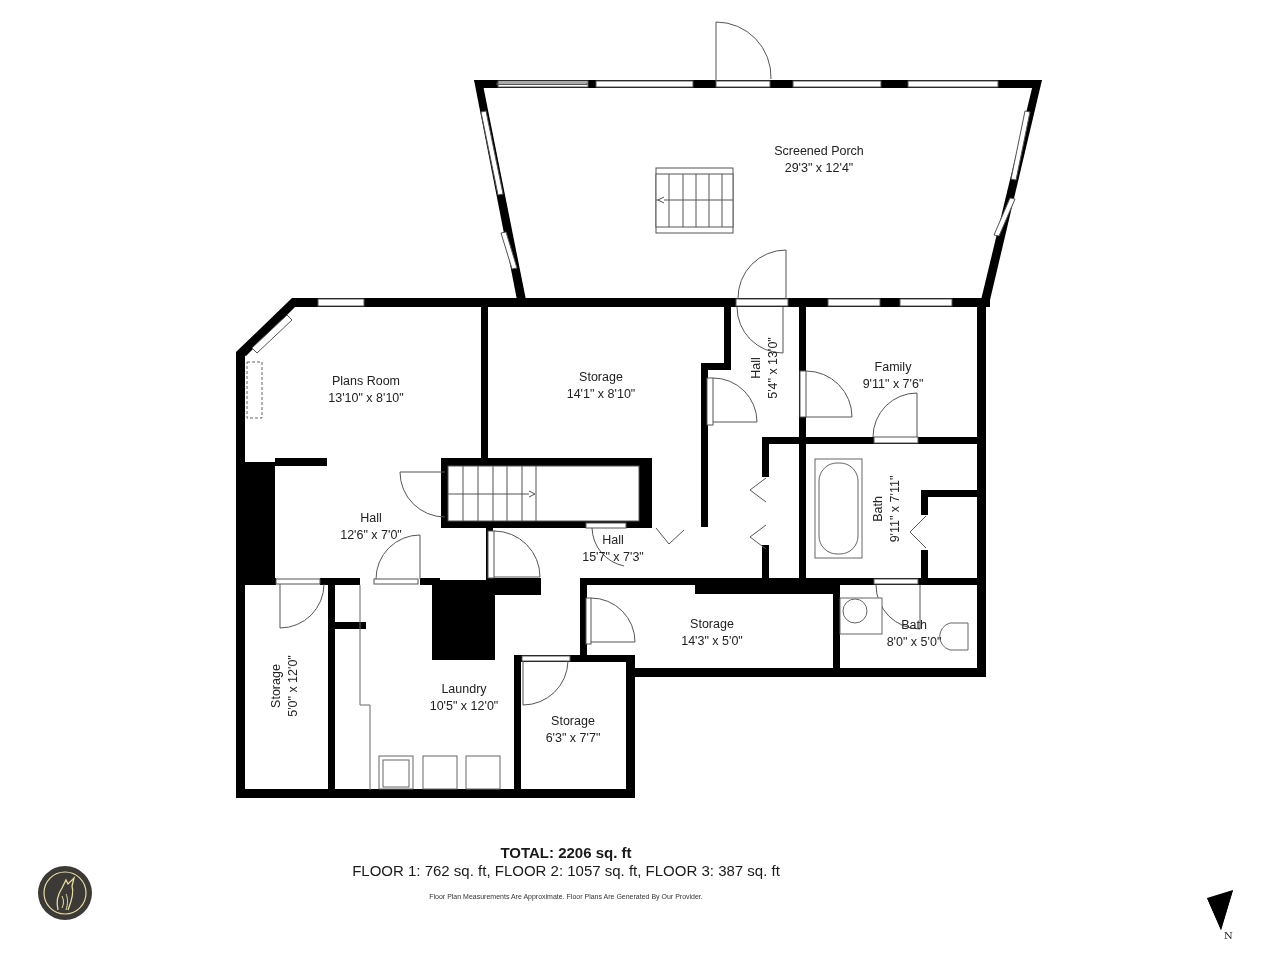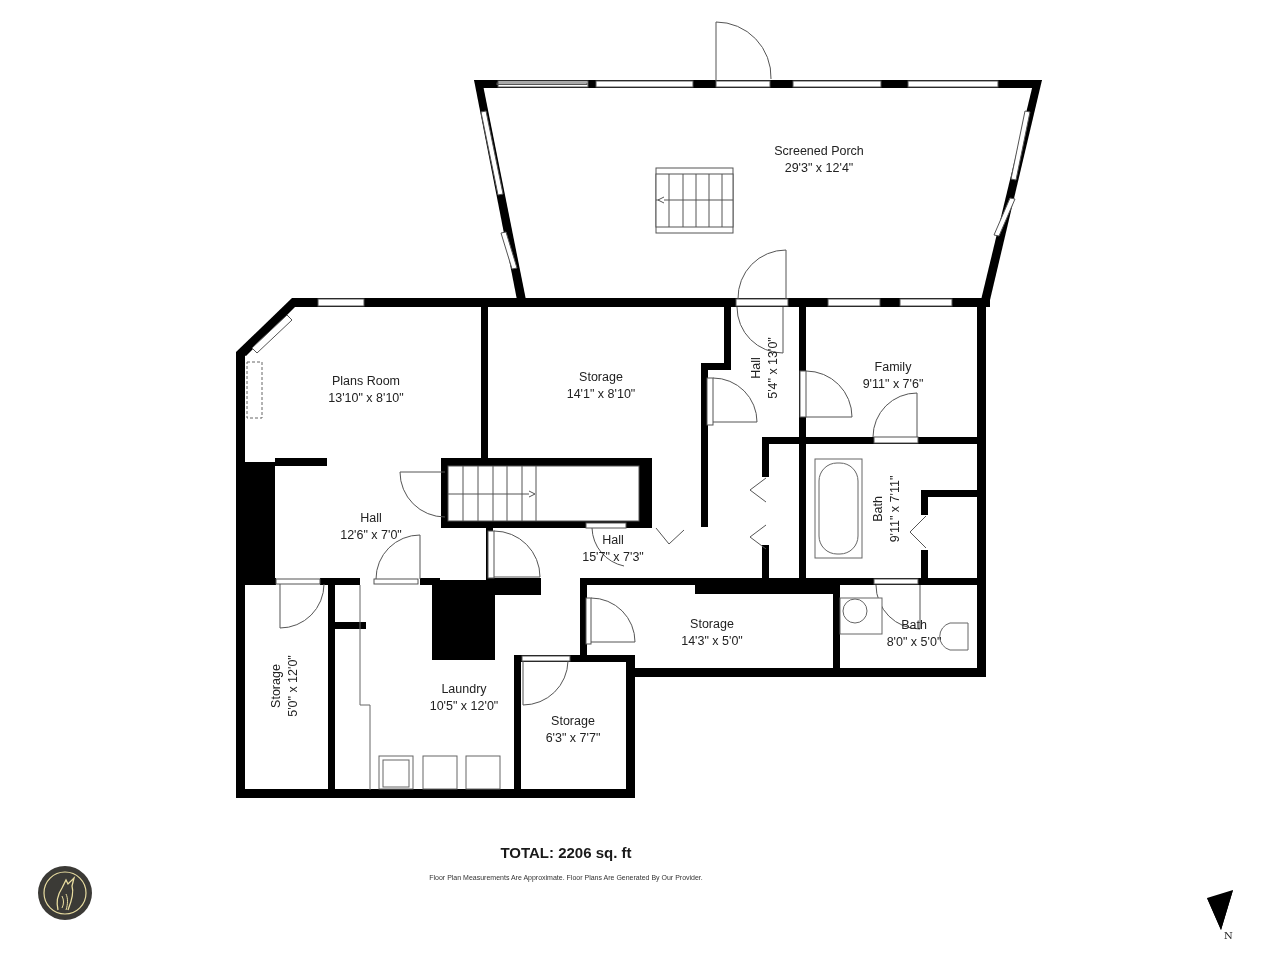--- a/index.html
+++ b/index.html
@@ -252,20 +252,21 @@
   <div>Laundry</div>
   <div>10'5" x 12'0"</div>
 </div>
 <div class="room-label" style="left:573px;top:730px;">
   <div>Storage</div>
   <div>6'3" x 7'7"</div>
 </div>
 
 <div class="summary">
   <div class="total">TOTAL: 2206 sq. ft</div>
+  <div class="line">FLOOR 1: 762 sq. ft, FLOOR 2: 1057 sq. ft, FLOOR 3: 387 sq. ft</div>
   <div class="disclaimer">Floor Plan Measurements Are Approximate. Floor Plans Are Generated By Our Provider.</div>
 </div>
 
 <div class="logo">
   <svg width="54" height="54" viewBox="0 0 54 54">
     <circle cx="27" cy="27" r="21" fill="none" stroke="#e8dca0" stroke-width="1.2"></circle>
     <path d="M20,44 C18,36 20,28 24,22 L28,14 L30,18 L36,12 L34,20 C36,26 34,34 30,44" fill="none" stroke="#e8dca0" stroke-width="1.3"></path>
     <path d="M24,30 C26,34 26,38 24,42 M28,28 C30,32 30,38 28,44" fill="none" stroke="#e8dca0" stroke-width="1"></path>
   </svg>
 </div>

